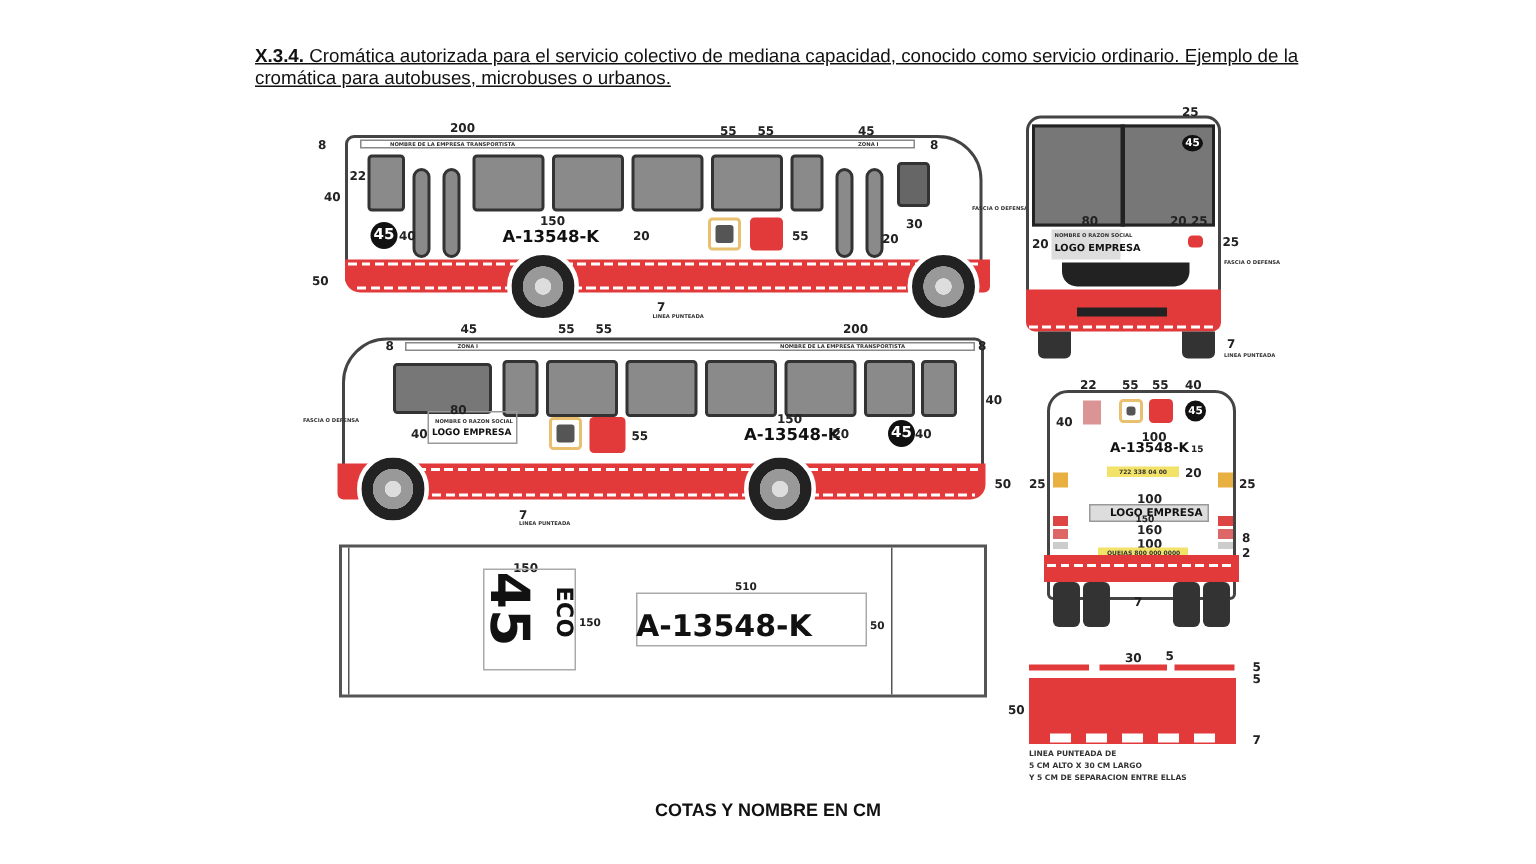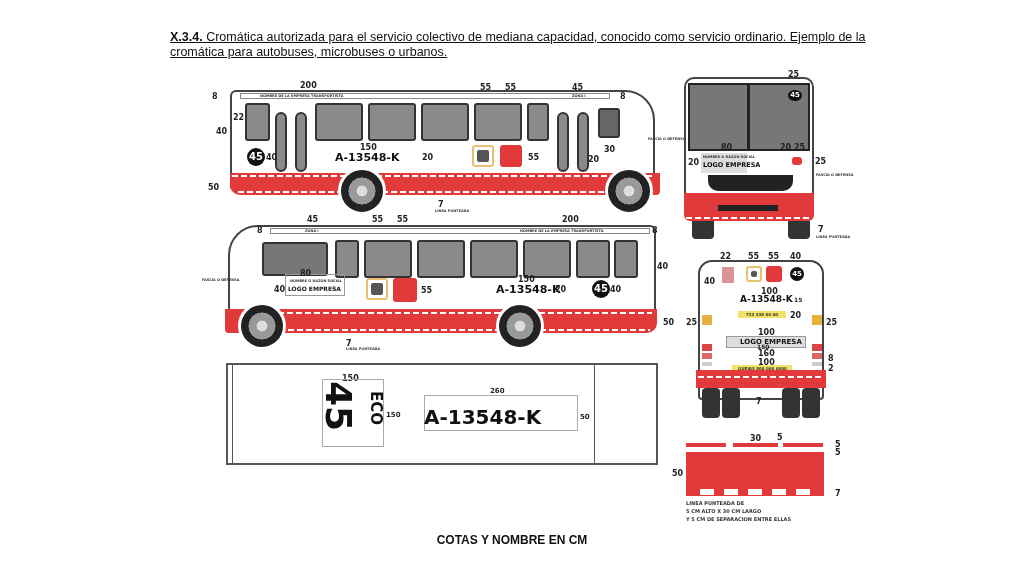--- a/index.html
+++ b/index.html
@@ -199,21 +199,21 @@
 
 <div class="abs" style="left:226px;top:363px;width:432px;height:102px;border:2px solid #555;">
   <div class="abs" style="left:4px;top:0;width:1px;height:98px;background:#555;"></div>
   <div class="abs" style="left:366px;top:0;width:1px;height:98px;background:#555;"></div>
   <span class="dim" style="left:114px;top:9px;">150</span>
   <div class="bracket" style="left:94px;top:14px;width:62px;height:68px;border-color:#aaa;"></div>
   <span class="plate" style="left:72px;top:36px;font-size:36px;transform:rotate(90deg);transform-origin:left top;left:128px;top:16px;line-height:1;">45</span>
   <span class="plate" style="font-size:15px;transform:rotate(90deg);transform-origin:left top;left:155px;top:26px;line-height:1;">ECO</span>
   <span class="dim" style="left:158px;top:46px;font-size:7px;">150</span>
   <div class="bracket" style="left:196px;top:30px;width:154px;height:36px;border-color:#aaa;"></div>
-  <span class="dim" style="left:262px;top:22px;font-size:7px;">260</span>
+  <span class="dim" style="left:262px;top:22px;font-size:7px;">510</span>
   <span class="plate" style="left:196px;top:40px;font-size:20px;">A-13548-K</span>
   <span class="dim" style="left:352px;top:48px;font-size:7px;">50</span>
 </div>
 
 <div class="abs" style="left:660px;top:425px;width:200px;height:105px;">
   <div class="redband" style="left:26px;top:18px;width:40px;height:4px;"></div>
   <div class="redband" style="left:73px;top:18px;width:45px;height:4px;"></div>
   <div class="redband" style="left:123px;top:18px;width:40px;height:4px;"></div>
   <span class="dim" style="left:90px;top:9px;">30</span>
   <span class="dim" style="left:117px;top:8px;">5</span>

